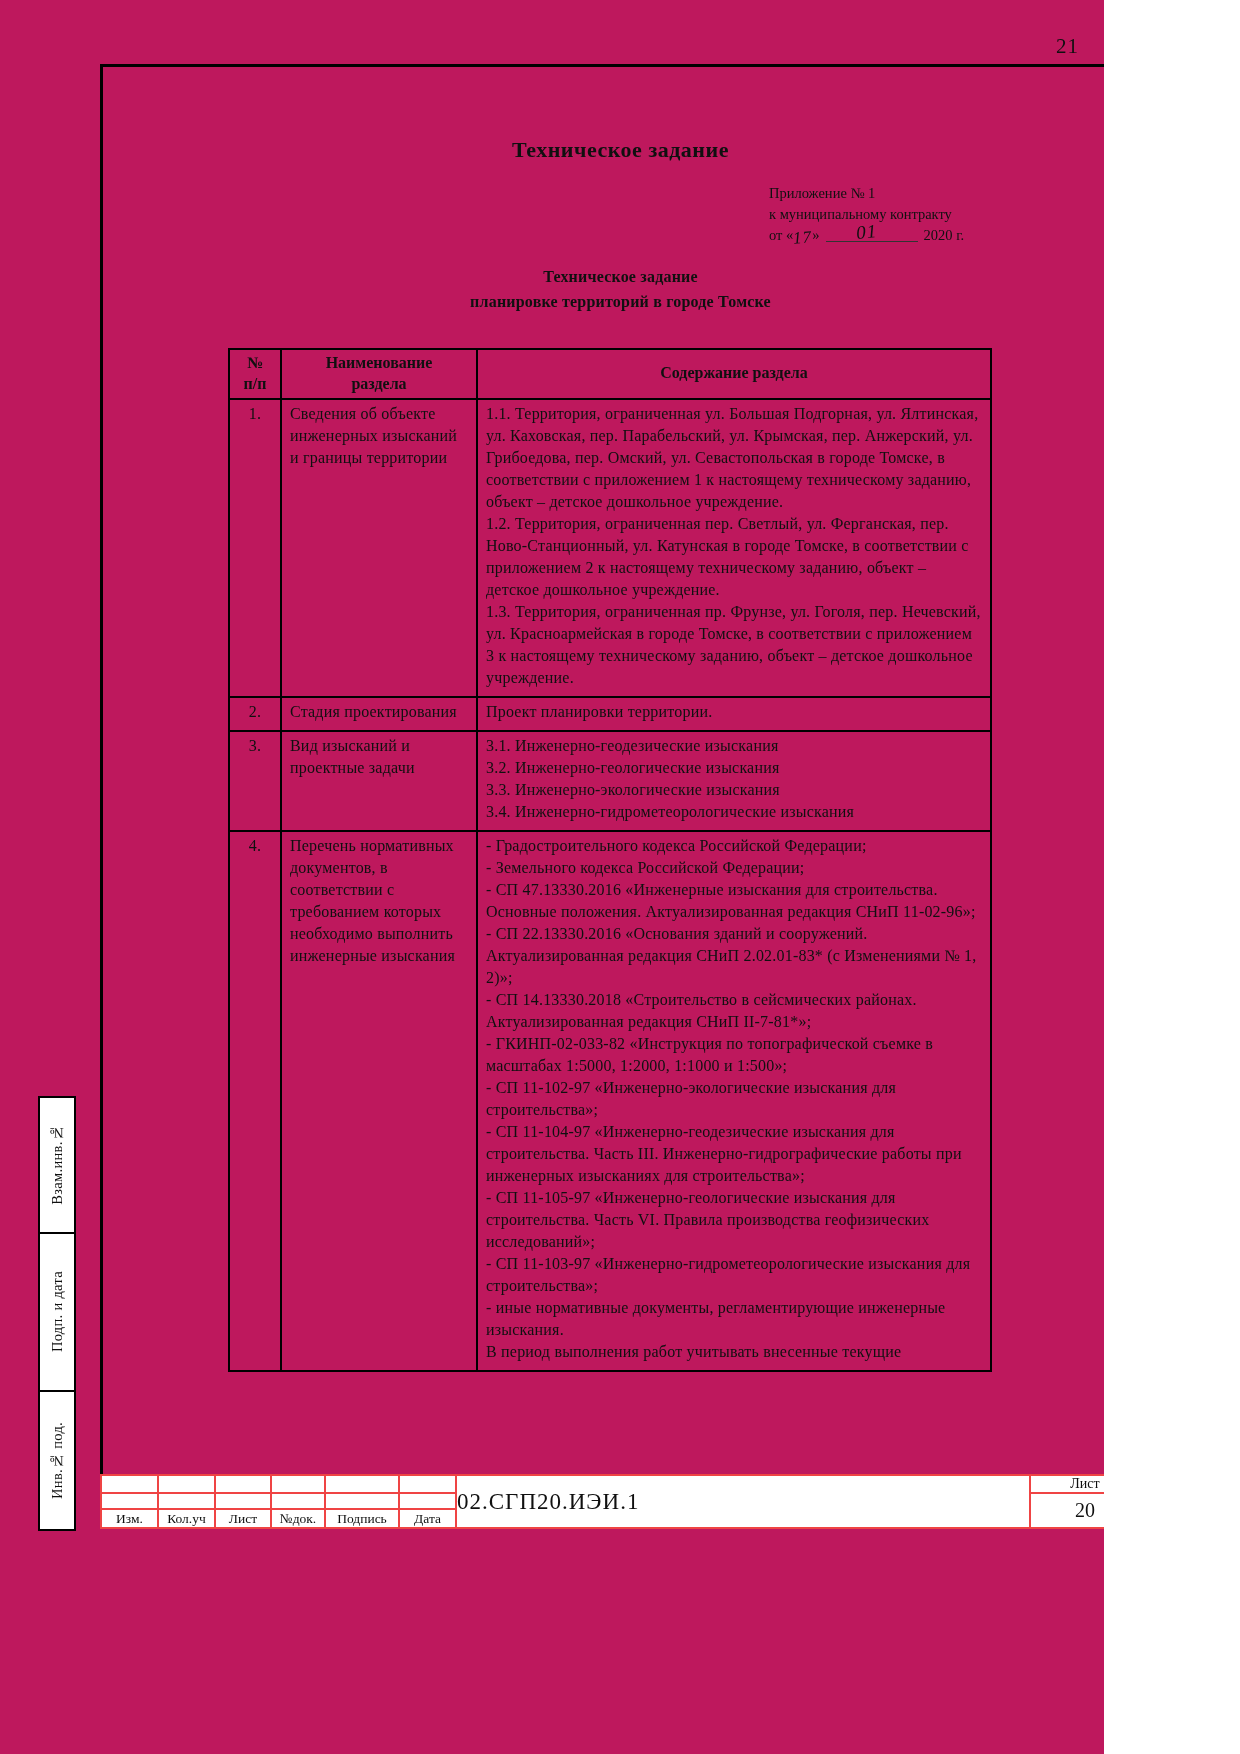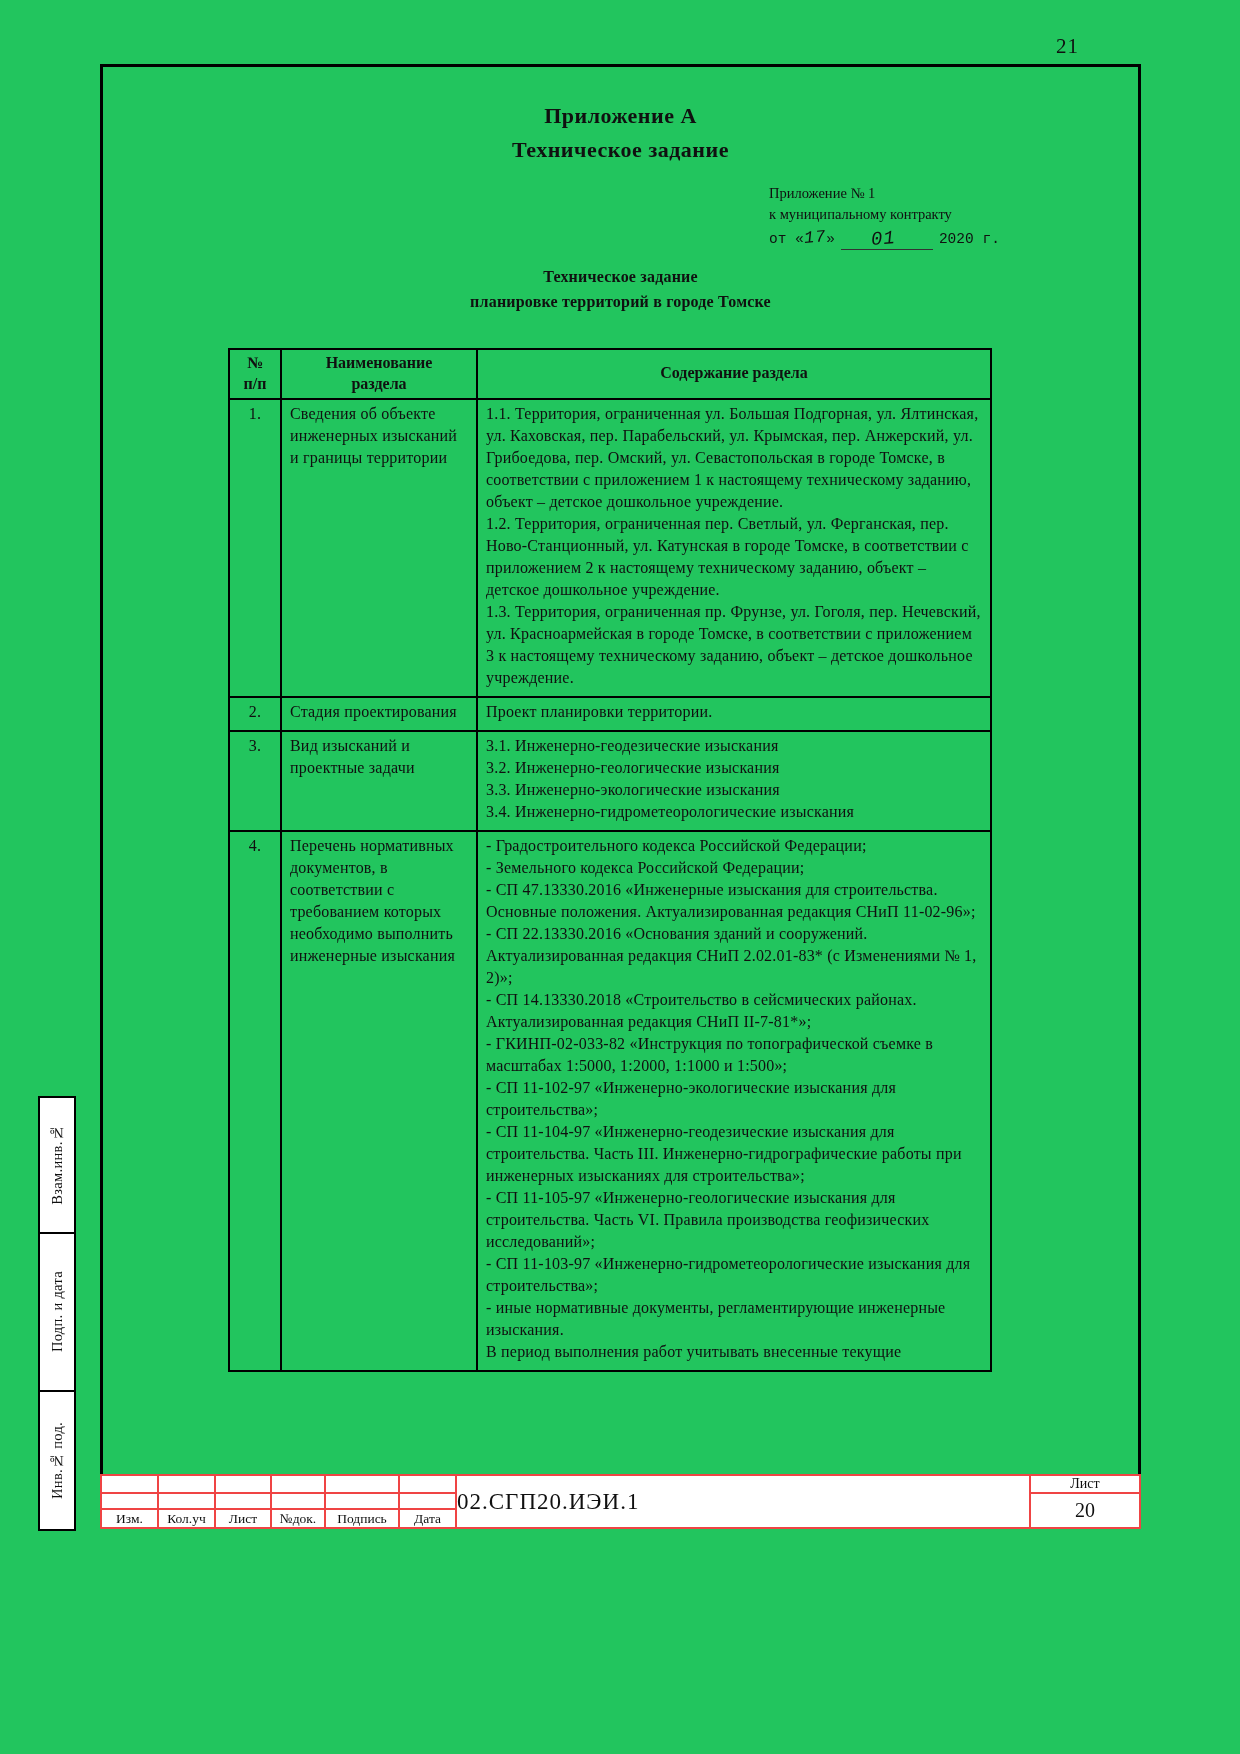--- a/index.html
+++ b/index.html
@@ -3,22 +3,22 @@
 <meta charset="utf-8">
 <style>
   * { margin: 0; padding: 0; box-sizing: border-box; }
   html, body { background: #ffffff; }
   body {
     width: 1240px; height: 1754px;
     font-family: "Liberation Serif", "DejaVu Serif", serif;
     color: #101010;
   }
   .page {
-    position: relative; width: 1240px; height: 1754px;
-    background: #22c55e; overflow: hidden;
+    position: relative; width: 1104px; height: 1754px;
+    background: #be185d; overflow: hidden;
   }
   .page-number {
     position: absolute; top: 34px; left: 1056px;
     font-size: 21px; letter-spacing: 1px;
   }
 
   
   .frame {
     position: absolute; left: 100px; top: 64px;
     width: 1041px; height: 1465px;
@@ -28,21 +28,21 @@
   .doc-title {
     position: absolute; top: 36px; left: 0; width: 100%;
     text-align: center; font-size: 22px; font-weight: bold; letter-spacing: .5px;
   }
   .doc-title.second { top: 70px; }
 
   .annotation {
     position: absolute; left: 666px; top: 116px;
     font-size: 14.5px; line-height: 1.45; white-space: nowrap;
   }
-  .date-line { display: flex; align-items: flex-end; font-family: Liberation Mono, monospace; }
+  .date-line { display: flex; align-items: flex-start; }
   .handwritten {
     display: inline-block; font-style: italic; font-size: 17px;
     transform: rotate(-5deg) translateY(1px); letter-spacing: 1px;
   }
   .blank-line {
     display: inline-block; width: 92px; height: 17px;
     border-bottom: 1.5px solid #333; position: relative; margin: 0 6px;
   }
   .handwritten.month { position: absolute; left: 30px; top: -8px; font-size: 19px; }
 
@@ -115,21 +115,20 @@
   </div>
   <div class="side-box box2">
     <span class="side-label">Подп. и дата</span>
   </div>
   <div class="side-box box3">
     <span class="side-label">Инв.№ под.</span>
   </div>
 
   <div class="frame">
 
-    <div class="doc-title">Приложение А</div>
     <div class="doc-title second">Техническое задание</div>
 
     <div class="annotation">
       <div>Приложение № 1</div>
       <div>к муниципальному контракту</div>
       <div class="date-line">
         <span>от «</span>
           <span class="handwritten">17</span>
           <span>»</span>
           <span class="blank-line">

